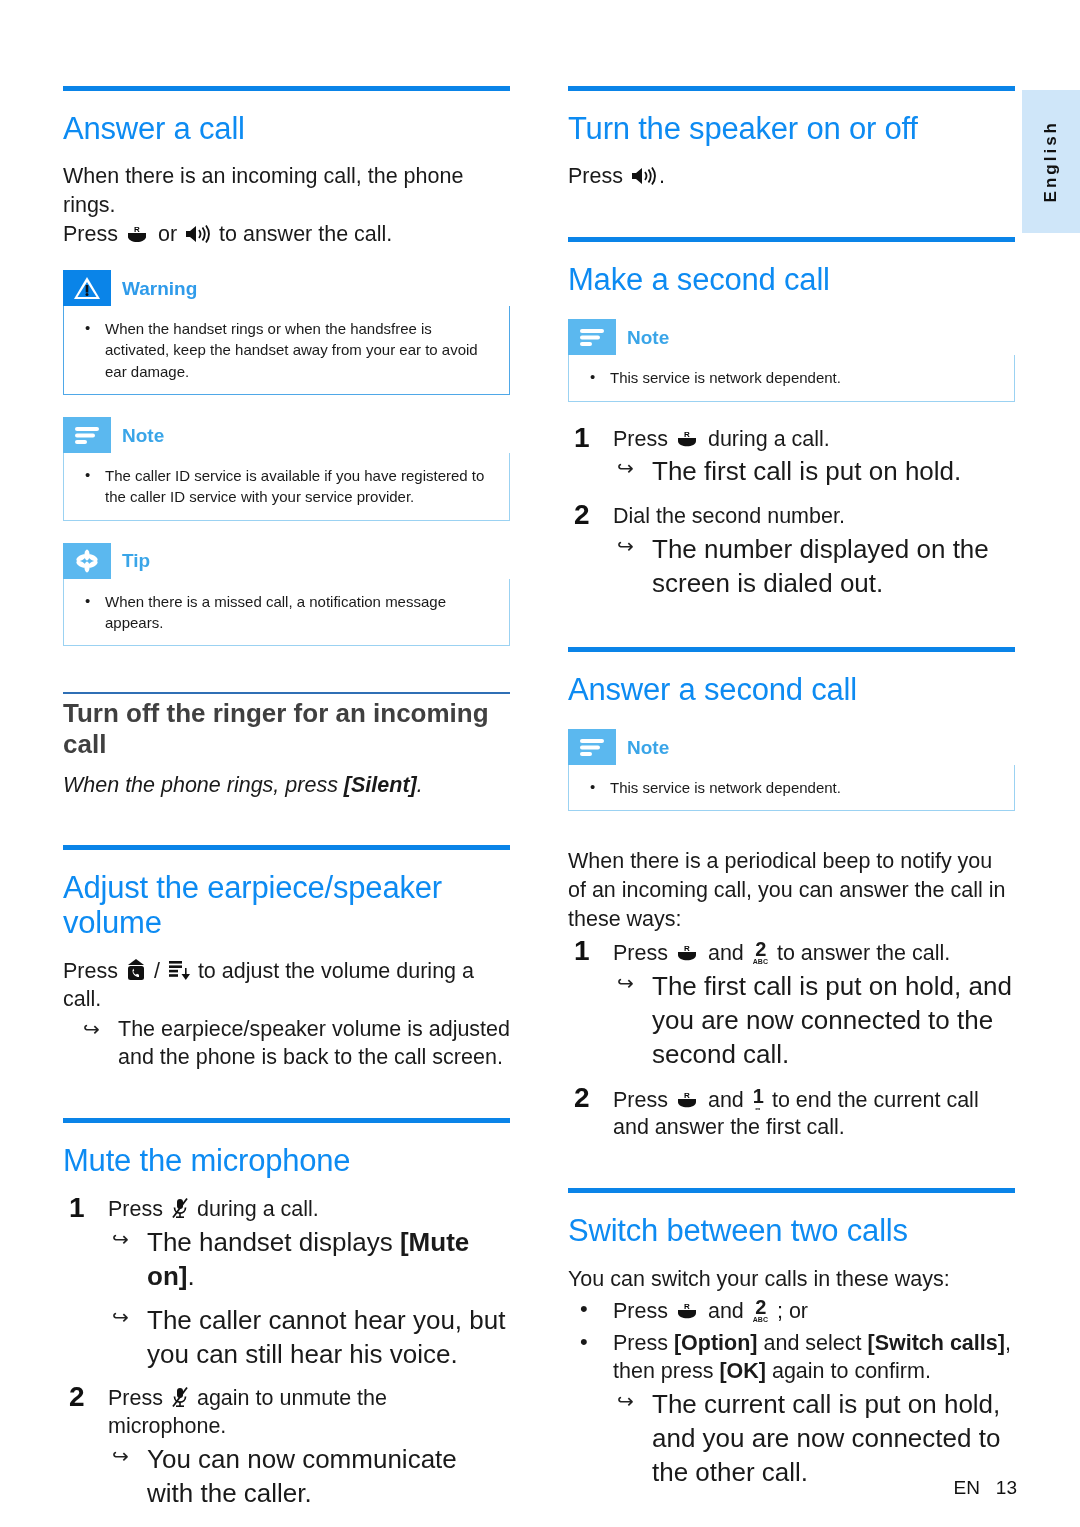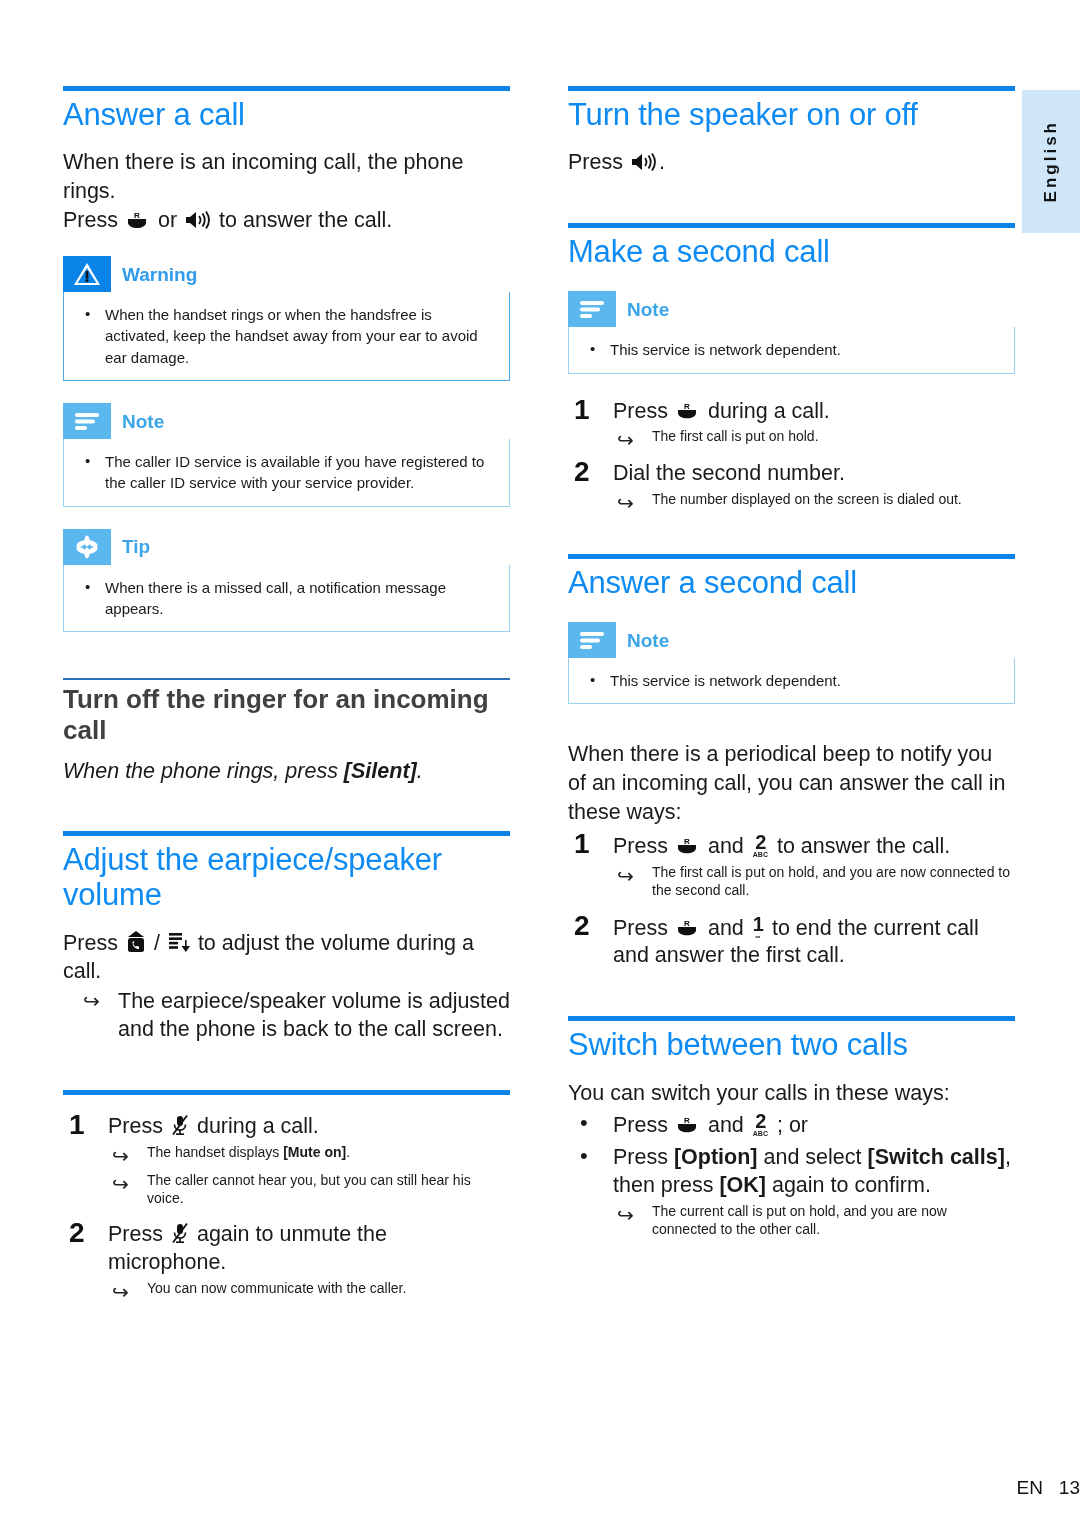--- a/index.html
+++ b/index.html
@@ -27,21 +27,21 @@
   
   .col{position:absolute;top:86px;width:447px;}
   .col-left{left:63px;}
   .col-right{left:568px;}
 
   
   .rule{height:5px;background:#0a84e8;width:100%;}
   .rule-thin{height:2px;background:#2f6fb5;width:100%;}
   h1.sec{
     font-size:31px;font-weight:400;color:#0d8bf2;
-    margin:6px 0 0 0;line-height:1.14;letter-spacing:-0.2px;
+    margin:20px 0 0 0;line-height:1.14;letter-spacing:-0.2px;
   }
   h2.sub{
     font-size:26px;font-weight:700;color:#404040;
     margin:4px 0 0 0;line-height:1.2;
   }
   p.body{
     font-size:21.5px;line-height:1.33;margin:16px 0 0 0;color:#1a1a1a;
     font-weight:300;
   }
   p.body.tight{margin-top:10px;font-style:italic;}
@@ -81,21 +81,21 @@
   ol.steps > li{
     position:relative;padding-left:45px;margin-top:14px;counter-increment:st;
   }
   ol.steps > li:first-child{margin-top:0;}
   ol.steps > li:before{
     content:counter(st);position:absolute;left:6px;top:-3px;
     font-size:28px;font-weight:700;color:#111;line-height:1.1;
   }
   .step-main{font-size:21.5px;line-height:1.3;font-weight:300;}
   .sub-res{
-    font-size:14px;line-height:1.3;margin-top:2px;padding-left:39px;
+    font-size:26px;line-height:1.3;margin-top:2px;padding-left:39px;
     position:relative;font-weight:300;
   }
   .sub-res:before{
     content:"\21AA";position:absolute;left:4px;top:0px;font-size:20px;color:#222;
   }
   .sub-res + .sub-res{margin-top:10px;}
 
   
   .res-line{
     font-size:21.5px;line-height:1.3;margin-top:2px;padding-left:55px;
@@ -121,21 +121,21 @@
 
   .keynum{
     display:inline-block;vertical-align:-4px;margin:0 3px;
     text-align:center;line-height:1;
   }
   .keynum b{font-size:20px;font-weight:700;display:block;letter-spacing:-1px;}
   .keynum i{font-size:7px;font-style:normal;display:block;font-weight:700;letter-spacing:0px;margin-top:-1px;}
 
   
   .footer{
-    position:absolute;left:0;right:0;bottom:28px;text-align:right;
+    position:absolute;left:0;right:0;bottom:28px;text-align:right;padding-right:63px;
     font-size:19px;color:#111;font-weight:400;
   }
   .footer .en{margin-right:16px;}
   .spacer-lg{height:46px;}
 </style>
 </head>
 <body>
 
 <div class="page">
 
@@ -251,20 +251,21 @@
             <rect x="1" y="15.2" width="9" height="2.6" fill="#111"></rect>
             <path d="M17 9 L17 15 L13.5 15 L17.8 21 L22 15 L18.6 15 L18.6 9 Z" fill="#111"></path>
           </svg></span>
       <span>to adjust the volume during a call.</span>
     </p>
     <div class="res-line">The earpiece/speaker volume is adjusted and the phone is back to the call screen.</div>
 
     <div class="spacer-lg"></div>
 
     <div class="rule"></div>
+    <h1 class="sec">Mute the microphone</h1>
     <ol class="steps">
       <li>
         <div class="step-main">
           <span>Press</span>
           <span class="key"><svg width="18" height="22" viewBox="0 0 18 22">
                 <rect x="6" y="2" width="6" height="10" rx="3" fill="#111"></rect>
                 <path d="M3.5 10.5 c0 3.3 2.5 5.6 5.5 5.6 s5.5-2.3 5.5-5.6" stroke="#111" stroke-width="1.7" fill="none"></path>
                 <rect x="8.2" y="16" width="1.6" height="4" fill="#111"></rect>
                 <rect x="5" y="19.4" width="8" height="1.6" fill="#111"></rect>
                 <line x1="2" y1="20.5" x2="16" y2="1.5" stroke="#111" stroke-width="1.8"></line>

